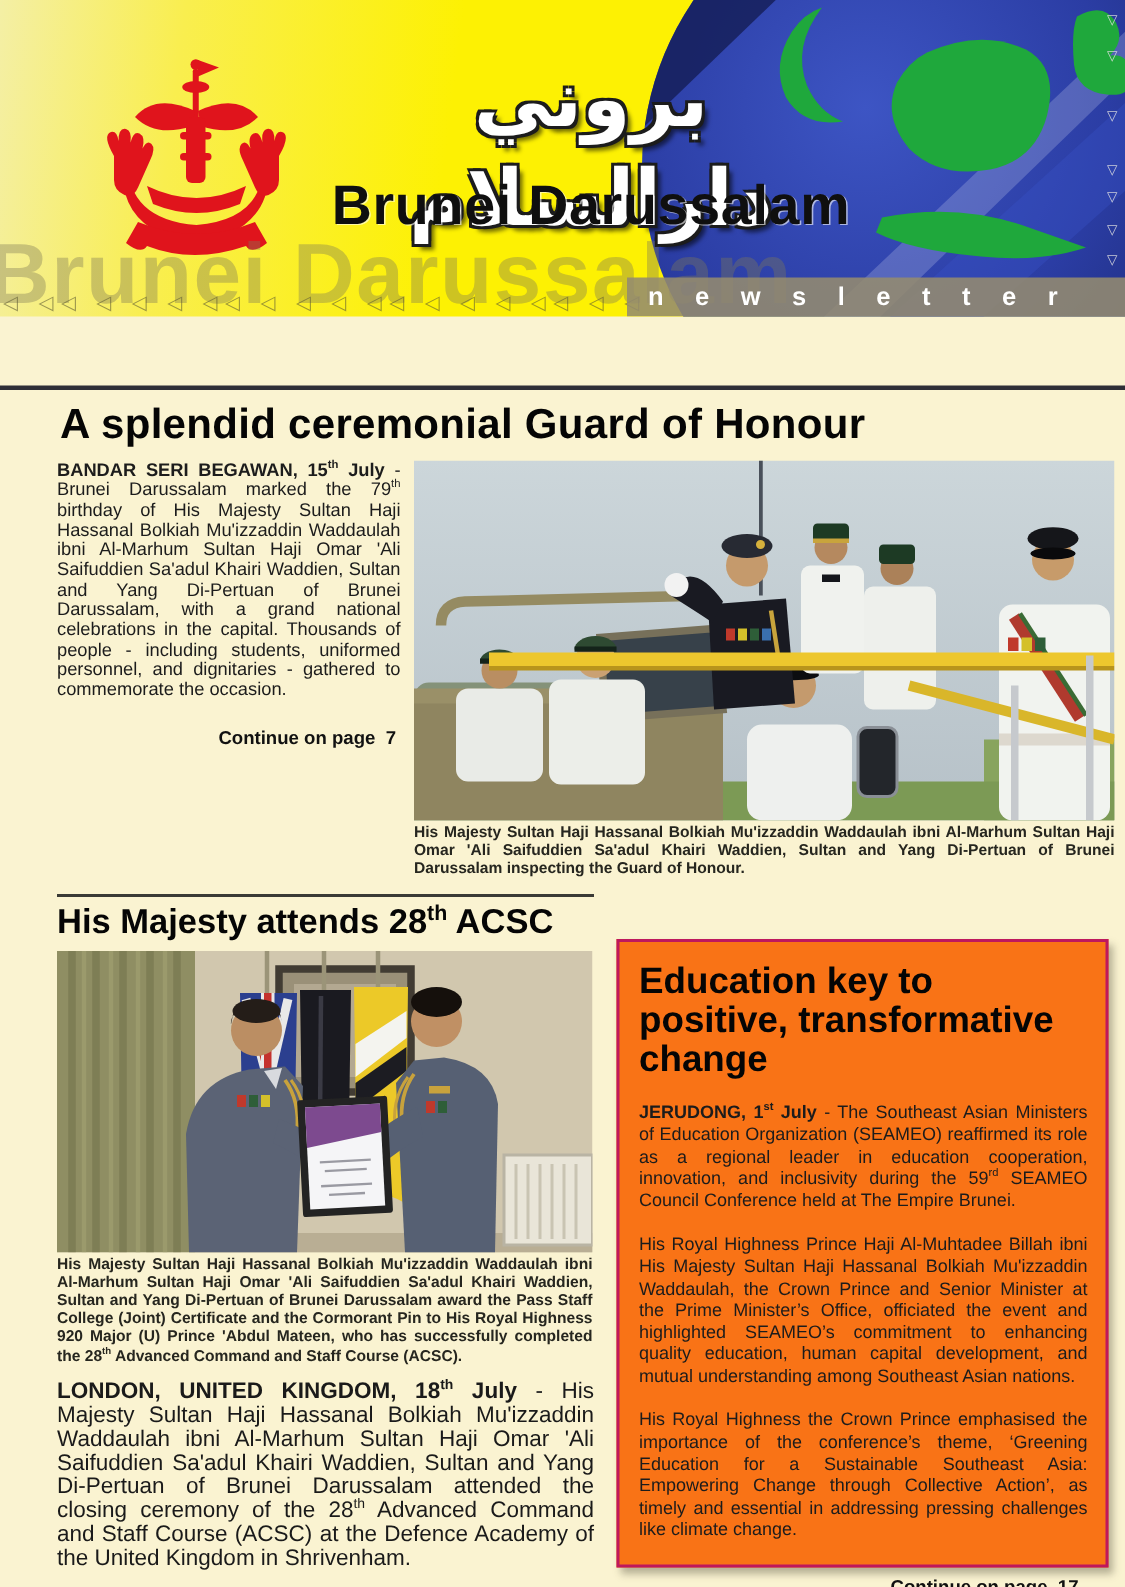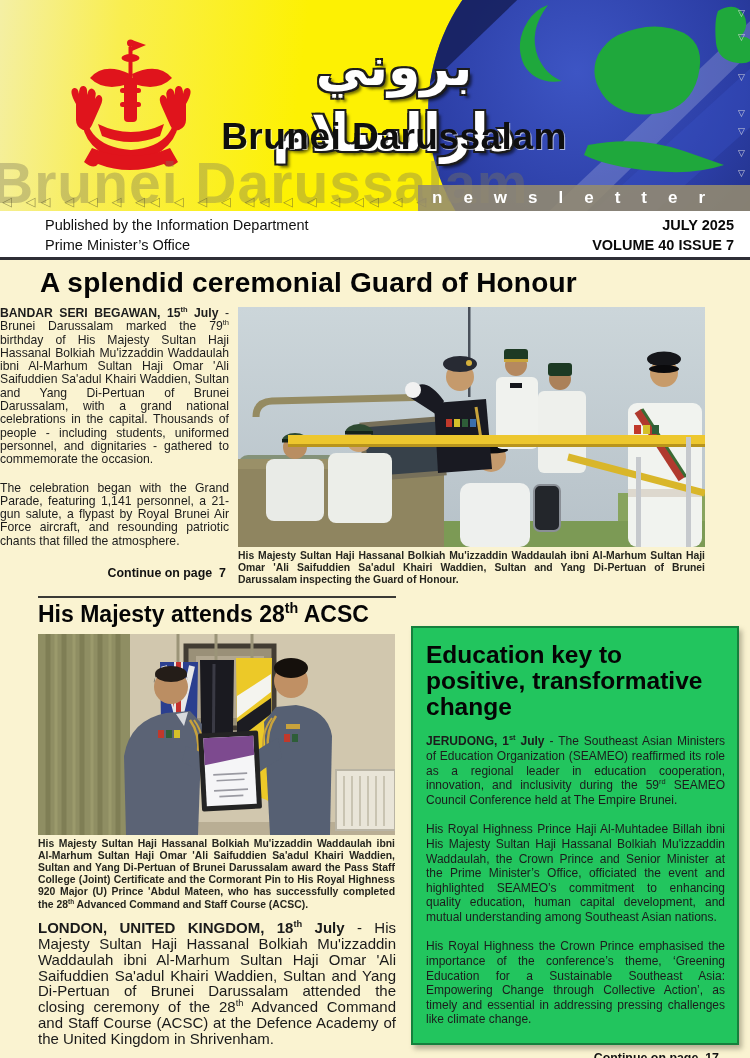--- a/index.html
+++ b/index.html
@@ -47,39 +47,39 @@
   .tri-col span:nth-child(5){margin-bottom:12px;}
   .tri-col span:nth-child(6){margin-bottom:10px;}
   
   .pub-band{position:absolute;top:211px;left:0;width:750px;height:46px;background:#ffffff;z-index:7;}
   .pub-left{position:absolute;top:4px;left:45px;font-size:14.5px;line-height:20px;color:#111;}
   .pub-right{position:absolute;top:4px;right:16px;text-align:right;font-size:14.5px;line-height:20px;font-weight:bold;color:#0a0a0a;}
   .top-rule{position:absolute;top:257px;left:0;width:750px;height:3px;background:#2e2e36;z-index:7;}
   
   .content{position:absolute;top:260px;left:0;width:652px;}
   .h1{margin:7px 0 8px 40px;font-size:28px;font-weight:bold;color:#050505;letter-spacing:.2px;}
-  .row1{display:flex;}
+  .row1{display:flex;margin-left:38px;}
   .col1{width:229px;flex:none;}
   .body-p{text-align:justify;font-size:12.2px;line-height:13.3px;color:#1c1c1c;margin:0 0 15px 0;}
   .continue{font-weight:bold;font-size:12.4px;text-align:right;white-space:pre-wrap;color:#111;}
   .col1 .continue{margin-top:18px;padding-right:3px;}
   .fig1{flex:none;margin-left:9px;width:467px;}
   .photo-frame{display:block;line-height:0;}
   .caption{font-weight:bold;font-size:10.4px;line-height:12.2px;text-align:justify;color:#26261f;margin-top:3px;}
   .row2{display:flex;margin-left:38px;margin-top:9px;align-items:center;}
   .col2{width:360px;flex:none;}
   .rule2{border-top:2.5px solid #3a3a35;margin-bottom:3px;width:358px;}
   .h2{font-size:23px;font-weight:bold;color:#050505;margin:1px 0 6px 0;}
   .col2 .caption{width:357px;}
   .london{width:358px;margin-top:9px;font-size:15px;line-height:15.9px;text-align:justify;}
   .col2 .continue{margin-top:12px;width:352px;}
   
   .edu-box{
     margin-left:13px;width:299px;height:391px;flex:none;
-    border:2px solid #15803d;background:#22c55e;
+    border:2px solid #be185d;background:#f97316;
     box-shadow:3px 4px 5px rgba(70,68,50,.38);
     padding:12px 12px 12px 13px;
   }
   .edu-title{font-size:24.5px;line-height:26px;font-weight:bold;color:#050505;margin:2px 0 14px 0;}
   .edu-p{text-align:justify;font-size:12px;line-height:14.6px;margin:0 0 15px 0;color:#1c1c1c;}
   .edu-box .continue{margin-top:24px;padding-right:6px;}
   .b{font-weight:bold;}
   sup{font-size:62%;line-height:0;}
 </style>
 </head>
@@ -155,40 +155,29 @@
       <span>▽</span>
       <span>▽</span>
       <span>▽</span>
       <span>▽</span>
       <span>▽</span>
       <span>▽</span>
       <span>▽</span>
     </div>
   </header>
 
-  <div class="pub-band">
-    <div class="pub-left">
-      <div>Published by the Information Department</div>
-      <div>Prime Minister’s Office</div>
-    </div>
-    <div class="pub-right">
-      <div>JULY 2025</div>
-      <div>VOLUME 40 ISSUE 7</div>
-    </div>
-  </div>
   <div class="top-rule"></div>
 
   <main class="content">
 
     <h1 class="h1">A splendid ceremonial Guard of Honour</h1>
 
     <section class="row1">
       <div class="col1">
         <p class="body-p"><span class="b">BANDAR SERI BEGAWAN, 15</span><sup class="b">th</sup><span class="b"> July</span><span> - Brunei Darussalam marked the 79</span><sup>th</sup><span> birthday of His Majesty Sultan Haji Hassanal Bolkiah Mu'izzaddin Waddaulah ibni Al-Marhum Sultan Haji Omar 'Ali Saifuddien Sa'adul Khairi Waddien, Sultan and Yang Di-Pertuan of Brunei Darussalam, with a grand national celebrations in the capital. Thousands of people - including students, uniformed personnel, and dignitaries - gathered to commemorate the occasion.</span></p>
-        <p class="body-p"><span>The celebration began with the Grand Parade, featuring 1,141 personnel, a 21-gun salute, a flypast by Royal Brunei Air Force aircraft, and resounding patriotic chants that filled the atmosphere.</span></p>
         <div class="continue">Continue on page  7</div>
       </div>
 
       <figure class="fig1" style="margin:0 0 0 9px;">
         <span class="photo-frame">
           <svg width="467" height="240" viewBox="0 0 467 240">
             <defs>
               <linearGradient id="sky1" x1="0" y1="0" x2="0" y2="1">
                 <stop offset="0%" stop-color="#ccd6da"></stop>
                   <stop offset="100%" stop-color="#b6c1c8"></stop>

